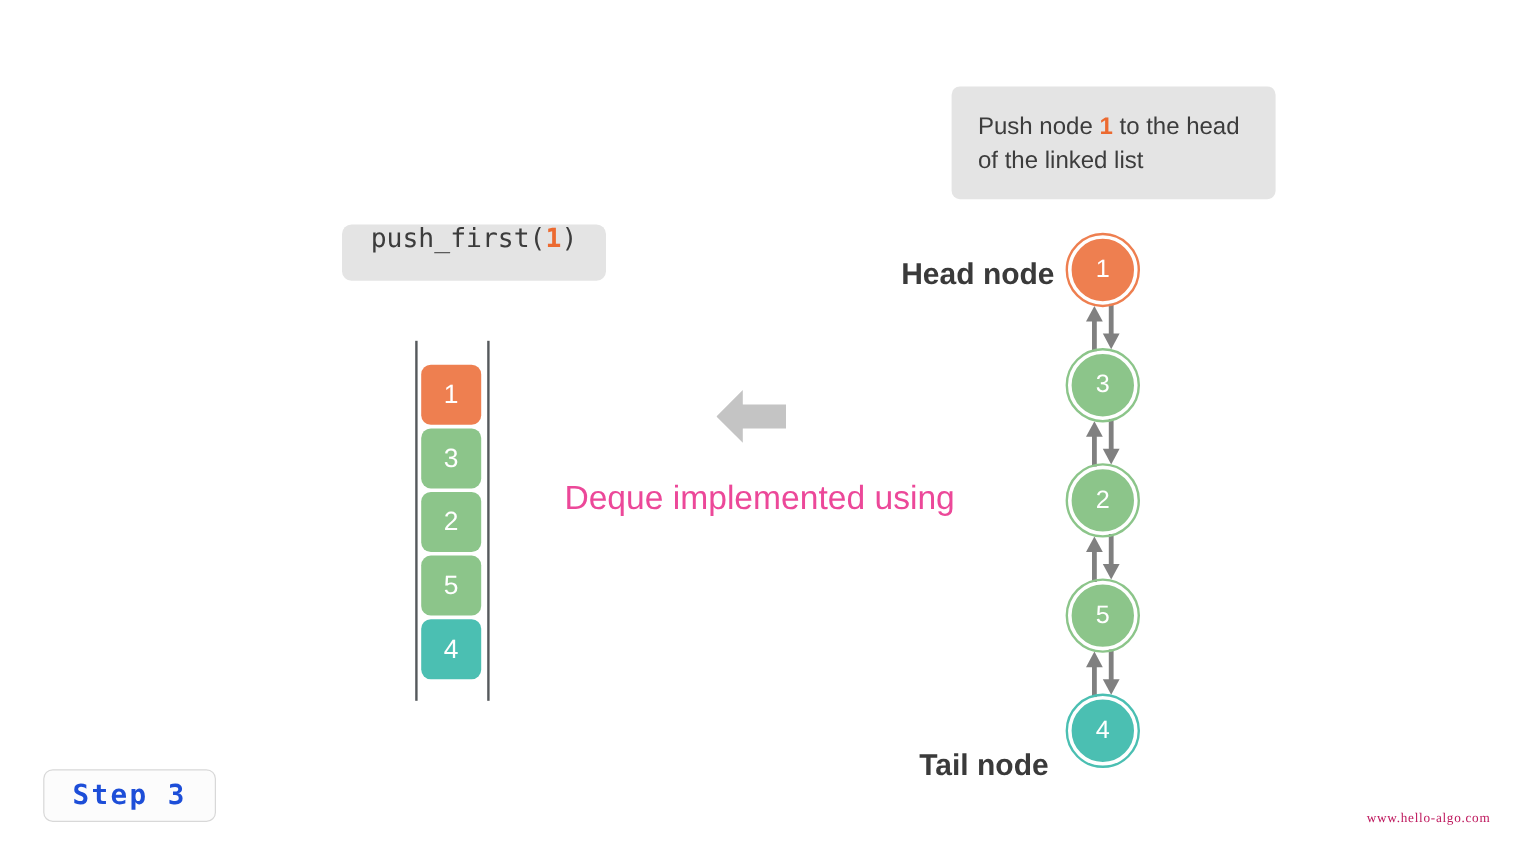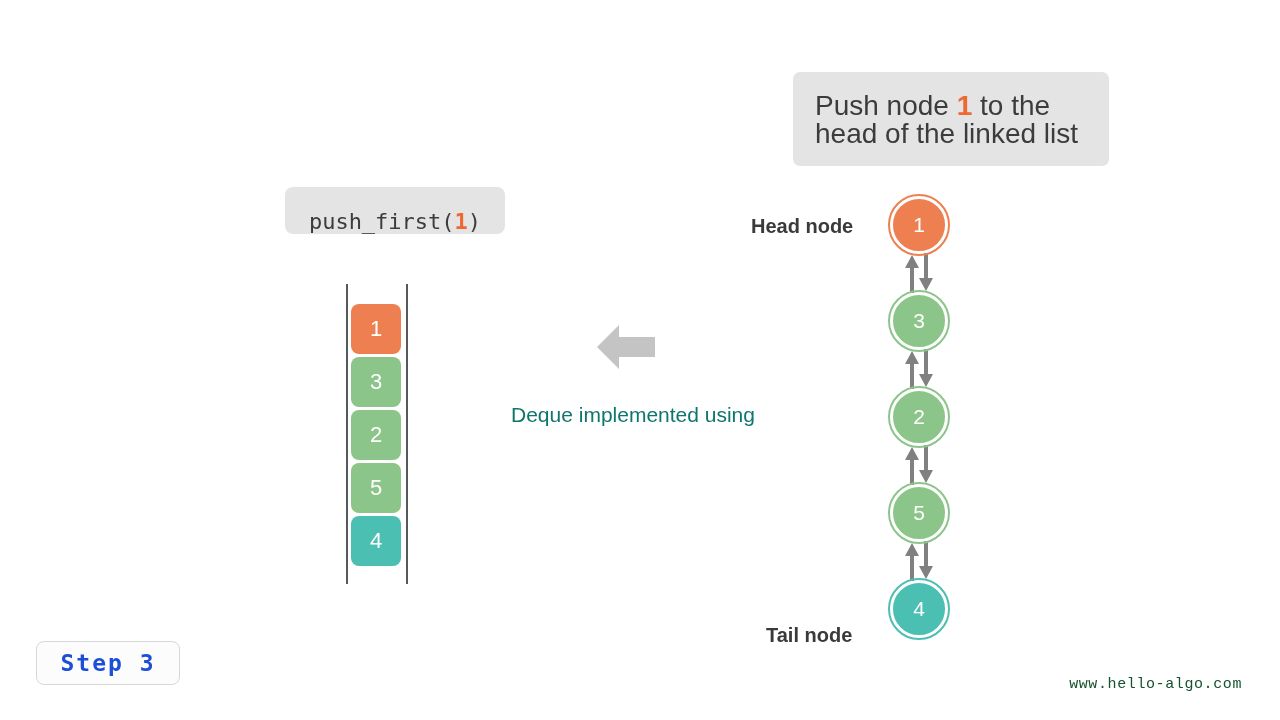--- a/index.html
+++ b/index.html
@@ -24,42 +24,42 @@
     position: absolute;
     background: #e4e4e4;
     border-radius: 7px;
     color: #3c3c3c;
   }
 
   
   #tooltip-box {
     left: 793px;
     top: 72px;
-    width: 316px;
+    width: 270px;
     height: 94px;
     box-sizing: border-box;
     padding: 20px 22px 0 22px;
-    font-size: 28px;
+    font-size: 20px;
     line-height: 28px;
     font-weight: 400;
   }
   #tooltip-box .hl {
     color: #ec6a30;
     font-weight: bold;
   }
 
   
   #op-box {
     left: 285px;
     top: 187px;
     width: 220px;
     height: 47px;
     border-radius: 8px;
     display: flex;
-    align-items: flex-end;
+    align-items: flex-start;
     justify-content: center;
     font-family: "DejaVu Sans Mono", "Liberation Mono", monospace;
     font-size: 22px;
     color: #3c3c3c;
     letter-spacing: 0px;
   }
   #op-box .hl {
     color: #ec6a30;
     font-weight: bold;
   }
@@ -83,23 +83,23 @@
     font-size: 23px;
     letter-spacing: 2px;
     color: #1d4ed8;
   }
 
   
   #watermark {
     position: absolute;
     right: 38px;
     top: 676px;
-    font-family: Liberation Mono, monospace;
-    font-size: 15px;
-    color: #14532d;
+    font-family: Liberation Serif, serif;
+    font-size: 11px;
+    color: #be185d;
     letter-spacing: 0.6px;
   }
 
   
   #deque-column {
     position: absolute;
     left: 346px;
     top: 284px;
     width: 62px;
     height: 300px;
@@ -136,23 +136,23 @@
     top: 322px;
     width: 58px;
     height: 50px;
   }
   #center-caption {
     position: absolute;
     left: 453px;
     top: 400px;
     width: 360px;
     text-align: center;
-    font-size: 21px;
+    font-size: 28px;
     line-height: 29px;
-    color: #0f766e;
+    color: #ec4899;
   }
 
   
   #linked-list {
     position: absolute;
     left: 880px;
     top: 180px;
     width: 90px;
     height: 480px;
   }
@@ -185,21 +185,21 @@
     position: absolute;
     left: 11px;
     width: 56px;
     height: 40px;
     z-index: 1;
   }
 
   .list-label {
     position: absolute;
     font-weight: bold;
-    font-size: 20px;
+    font-size: 25px;
     color: #3a3a3a;
     white-space: nowrap;
   }
   #head-label { left: 751px; top: 215px; }
   #tail-label { left: 766px; top: 624px; }
 </style>
 </head>
 <body>
 
 <div class="canvas">

